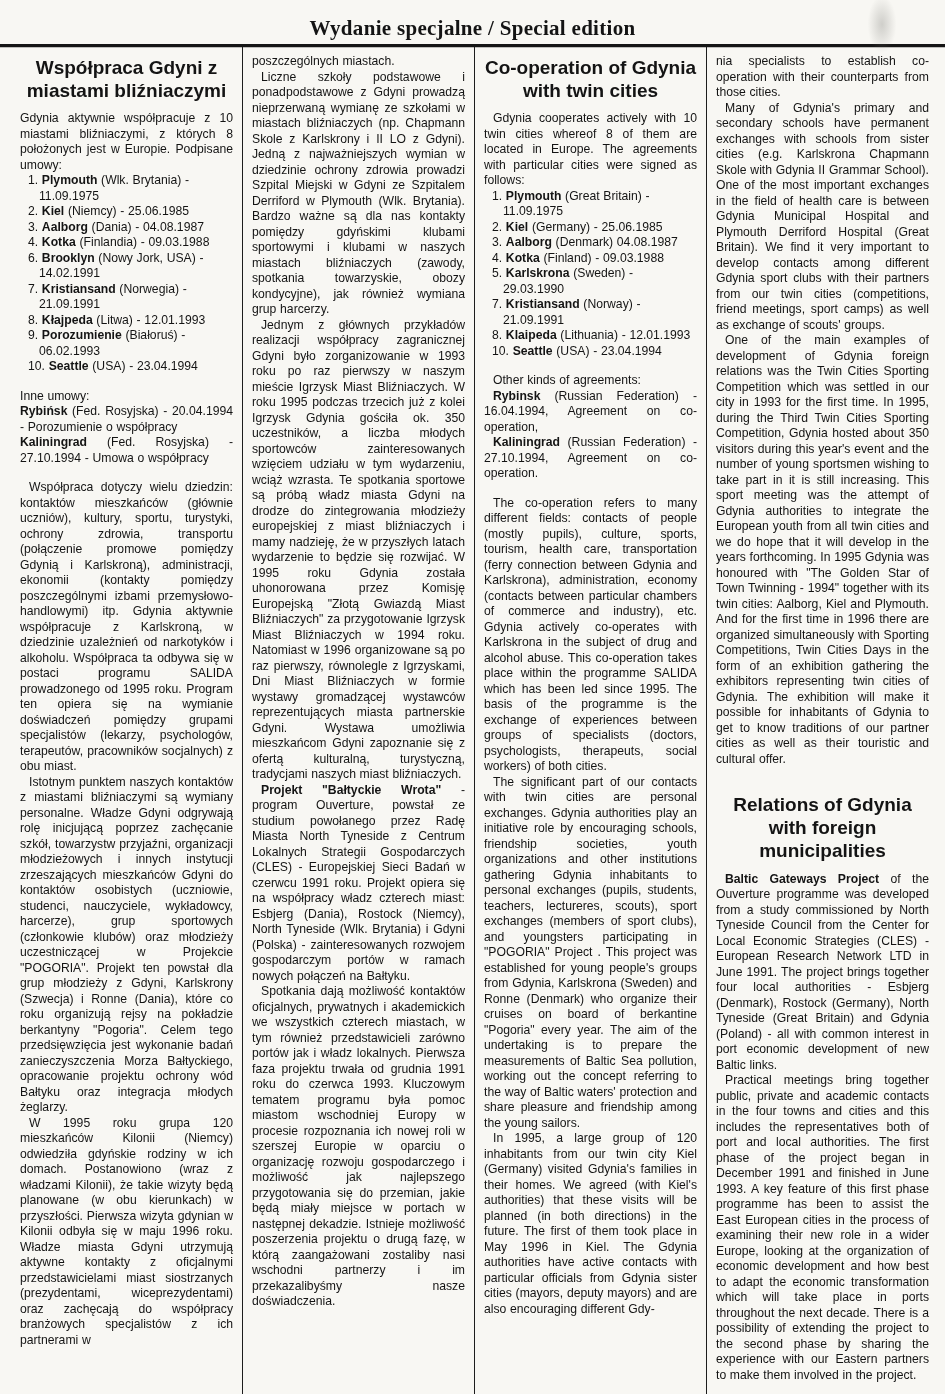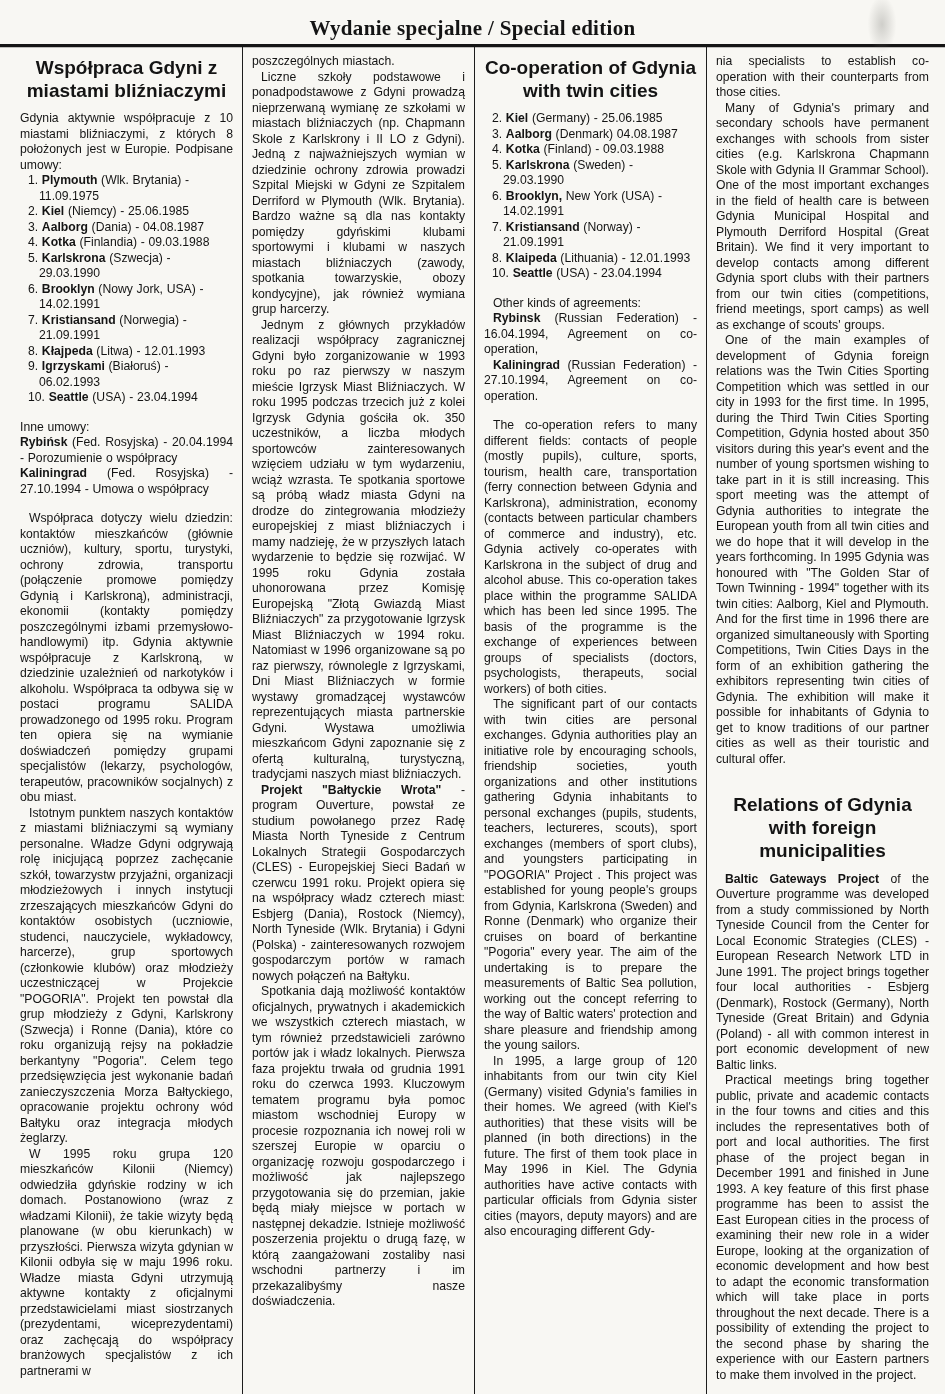--- a/index.html
+++ b/index.html
@@ -82,51 +82,51 @@
 <div class="cols">
 
   <div class="col">
     <h2>Współpraca Gdyni z miastami bliźniaczymi</h2>
     <p>Gdynia aktywnie współpracuje z 10 miastami bliźniaczymi, z których 8 położonych jest w Europie. Podpisane umowy:</p>
     <div>
       <p class="city-row"><span>1.</span> <b>Plymouth</b><span> (Wlk. Brytania) - 11.09.1975</span></p>
       <p class="city-row"><span>2.</span> <b>Kiel</b><span> (Niemcy) - 25.06.1985</span></p>
       <p class="city-row"><span>3.</span> <b>Aalborg</b><span> (Dania) - 04.08.1987</span></p>
       <p class="city-row"><span>4.</span> <b>Kotka</b><span> (Finlandia) - 09.03.1988</span></p>
-      <p class="city-row"><span>5.</span> <b>Karlskrona</b><span> (Szwecja) - 29.03.1990</span></p>
       <p class="city-row"><span>6.</span> <b>Brooklyn</b><span> (Nowy Jork, USA) - 14.02.1991</span></p>
       <p class="city-row"><span>7.</span> <b>Kristiansand</b><span> (Norwegia) - 21.09.1991</span></p>
       <p class="city-row"><span>8.</span> <b>Kłajpeda</b><span> (Litwa) - 12.01.1993</span></p>
-      <p class="city-row"><span>9.</span> <b>Igrzyskami</b><span> (Białoruś) - 06.02.1993</span></p>
+      <p class="city-row"><span>9.</span> <b>Porozumienie</b><span> (Białoruś) - 06.02.1993</span></p>
       <p class="city-row"><span>10.</span> <b>Seattle</b><span> (USA) - 23.04.1994</span></p>
     </div>
     <p class="gap">Inne umowy:</p>
     <p><b>Rybińsk</b><span> (Fed. Rosyjska) - 20.04.1994 - Porozumienie o współpracy</span></p>
     <p><b>Kaliningrad</b><span> (Fed. Rosyjska) - 27.10.1994 - Umowa o współpracy</span></p>
     <p class="ind gap">Współpraca dotyczy wielu dziedzin: kontaktów mieszkańców (głównie uczniów), kultury, sportu, turystyki, ochrony zdrowia, transportu (połączenie promowe pomiędzy Gdynią i Karlskroną), administracji, ekonomii (kontakty pomiędzy poszczególnymi izbami przemysłowo-handlowymi) itp. Gdynia aktywnie współpracuje z Karlskroną, w dziedzinie uzależnień od narkotyków i alkoholu. Współpraca ta odbywa się w postaci programu SALIDA prowadzonego od 1995 roku. Program ten opiera się na wymianie doświadczeń pomiędzy grupami specjalistów (lekarzy, psychologów, terapeutów, pracowników socjalnych) z obu miast.</p>
     <p class="ind">Istotnym punktem naszych kontaktów z miastami bliźniaczymi są wymiany personalne. Władze Gdyni odgrywają rolę inicjującą poprzez zachęcanie szkół, towarzystw przyjaźni, organizacji młodzieżowych i innych instytucji zrzeszających mieszkańców Gdyni do kontaktów osobistych (uczniowie, studenci, nauczyciele, wykładowcy, harcerze), grup sportowych (członkowie klubów) oraz młodzieży uczestniczącej w Projekcie "POGORIA". Projekt ten powstał dla grup młodzieży z Gdyni, Karlskrony (Szwecja) i Ronne (Dania), które co roku organizują rejsy na pokładzie berkantyny "Pogoria". Celem tego przedsięwzięcia jest wykonanie badań zanieczyszczenia Morza Bałtyckiego, opracowanie projektu ochrony wód Bałtyku oraz integracja młodych żeglarzy.</p>
     <p class="ind">W 1995 roku grupa 120 mieszkańców Kilonii (Niemcy) odwiedziła gdyńskie rodziny w ich domach. Postanowiono (wraz z władzami Kilonii), że takie wizyty będą planowane (w obu kierunkach) w przyszłości. Pierwsza wizyta gdynian w Kilonii odbyła się w maju 1996 roku. Władze miasta Gdyni utrzymują aktywne kontakty z oficjalnymi przedstawicielami miast siostrzanych (prezydentami, wiceprezydentami) oraz zachęcają do współpracy branżowych specjalistów z ich partnerami w</p>
   </div>
 
   <div class="col">
     <p>poszczególnych miastach.</p>
     <p class="ind">Liczne szkoły podstawowe i ponadpodstawowe z Gdyni prowadzą nieprzerwaną wymianę ze szkołami w miastach bliźniaczych (np. Chapmann Skole z Karlskrony i II LO z Gdyni). Jedną z najważniejszych wymian w dziedzinie ochrony zdrowia prowadzi Szpital Miejski w Gdyni ze Szpitalem Derriford w Plymouth (Wlk. Brytania). Bardzo ważne są dla nas kontakty pomiędzy gdyńskimi klubami sportowymi i klubami w naszych miastach bliźniaczych (zawody, spotkania towarzyskie, obozy kondycyjne), jak również wymiana grup harcerzy.</p>
     <p class="ind">Jednym z głównych przykładów realizacji współpracy zagranicznej Gdyni było zorganizowanie w 1993 roku po raz pierwszy w naszym mieście Igrzysk Miast Bliźniaczych. W roku 1995 podczas trzecich już z kolei Igrzysk Gdynia gościła ok. 350 uczestników, a liczba młodych sportowców zainteresowanych wzięciem udziału w tym wydarzeniu, wciąż wzrasta. Te spotkania sportowe są próbą władz miasta Gdyni na drodze do zintegrowania młodzieży europejskiej z miast bliźniaczych i mamy nadzieję, że w przyszłych latach wydarzenie to będzie się rozwijać. W 1995 roku Gdynia została uhonorowana przez Komisję Europejską "Złotą Gwiazdą Miast Bliźniaczych" za przygotowanie Igrzysk Miast Bliźniaczych w 1994 roku. Natomiast w 1996 organizowane są po raz pierwszy, równolegle z Igrzyskami, Dni Miast Bliźniaczych w formie wystawy gromadzącej wystawców reprezentujących miasta partnerskie Gdyni. Wystawa umożliwia mieszkańcom Gdyni zapoznanie się z ofertą kulturalną, turystyczną, tradycjami naszych miast bliźniaczych.</p>
     <p class="ind"><b>Projekt "Bałtyckie Wrota"</b><span> - program Ouverture, powstał ze studium powołanego przez Radę Miasta North Tyneside z Centrum Lokalnych Strategii Gospodarczych (CLES) - Europejskiej Sieci Badań w czerwcu 1991 roku. Projekt opiera się na współpracy władz czterech miast: Esbjerg (Dania), Rostock (Niemcy), North Tyneside (Wlk. Brytania) i Gdyni (Polska) - zainteresowanych rozwojem gospodarczym portów w ramach nowych połączeń na Bałtyku.</span></p>
     <p class="ind">Spotkania dają możliwość kontaktów oficjalnych, prywatnych i akademickich we wszystkich czterech miastach, w tym również przedstawicieli zarówno portów jak i władz lokalnych. Pierwsza faza projektu trwała od grudnia 1991 roku do czerwca 1993. Kluczowym tematem programu była pomoc miastom wschodniej Europy w procesie rozpoznania ich nowej roli w szerszej Europie w oparciu o organizację rozwoju gospodarczego i możliwość jak najlepszego przygotowania się do przemian, jakie będą miały miejsce w portach w następnej dekadzie. Istnieje możliwość poszerzenia projektu o drugą fazę, w którą zaangażowani zostaliby nasi wschodni partnerzy i im przekazalibyśmy nasze doświadczenia.</p>
   </div>
 
   <div class="col">
     <h2>Co-operation of Gdynia with twin cities</h2>
+    <p class="ind">Gdynia cooperates actively with 10 twin cities whereof 8 of them are located in Europe. The agreements with particular cities were signed as follows:</p>
     <div>
+      <p class="city-row"><span>1.</span> <b>Plymouth</b><span> (Great Britain) - 11.09.1975</span></p>
       <p class="city-row"><span>2.</span> <b>Kiel</b><span> (Germany) - 25.06.1985</span></p>
       <p class="city-row"><span>3.</span> <b>Aalborg</b><span> (Denmark) 04.08.1987</span></p>
       <p class="city-row"><span>4.</span> <b>Kotka</b><span> (Finland) - 09.03.1988</span></p>
       <p class="city-row"><span>5.</span> <b>Karlskrona</b><span> (Sweden) - 29.03.1990</span></p>
-      <p class="city-row"><span>6.</span> <b>Brooklyn,</b><span> New York (USA) - 14.02.1991</span></p>
       <p class="city-row"><span>7.</span> <b>Kristiansand</b><span> (Norway) - 21.09.1991</span></p>
       <p class="city-row"><span>8.</span> <b>Klaipeda</b><span> (Lithuania) - 12.01.1993</span></p>
       <p class="city-row"><span>10.</span> <b>Seattle</b><span> (USA) - 23.04.1994</span></p>
     </div>
     <p class="ind gap">Other kinds of agreements:</p>
     <p class="ind"><b>Rybinsk</b><span> (Russian Federation) - 16.04.1994, Agreement on co-operation,</span></p>
     <p class="ind"><b>Kaliningrad</b><span> (Russian Federation) - 27.10.1994, Agreement on co-operation.</span></p>
     <p class="ind gap">The co-operation refers to many different fields: contacts of people (mostly pupils), culture, sports, tourism, health care, transportation (ferry connection between Gdynia and Karlskrona), administration, economy (contacts between particular chambers of commerce and industry), etc. Gdynia actively co-operates with Karlskrona in the subject of drug and alcohol abuse. This co-operation takes place within the programme SALIDA which has been led since 1995. The basis of the programme is the exchange of experiences between groups of specialists (doctors, psychologists, therapeuts, social workers) of both cities.</p>
     <p class="ind">The significant part of our contacts with twin cities are personal exchanges. Gdynia authorities play an initiative role by encouraging schools, friendship societies, youth organizations and other institutions gathering Gdynia inhabitants to personal exchanges (pupils, students, teachers, lectureres, scouts), sport exchanges (members of sport clubs), and youngsters participating in "POGORIA" Project . This project was established for young people's groups from Gdynia, Karlskrona (Sweden) and Ronne (Denmark) who organize their cruises on board of berkantine "Pogoria" every year. The aim of the undertaking is to prepare the measurements of Baltic Sea pollution, working out the concept referring to the way of Baltic waters' protection and share pleasure and friendship among the young sailors.</p>
     <p class="ind">In 1995, a large group of 120 inhabitants from our twin city Kiel (Germany) visited Gdynia's families in their homes. We agreed (with Kiel's authorities) that these visits will be planned (in both directions) in the future. The first of them took place in May 1996 in Kiel. The Gdynia authorities have active contacts with particular officials from Gdynia sister cities (mayors, deputy mayors) and are also encouraging different Gdy-</p>

